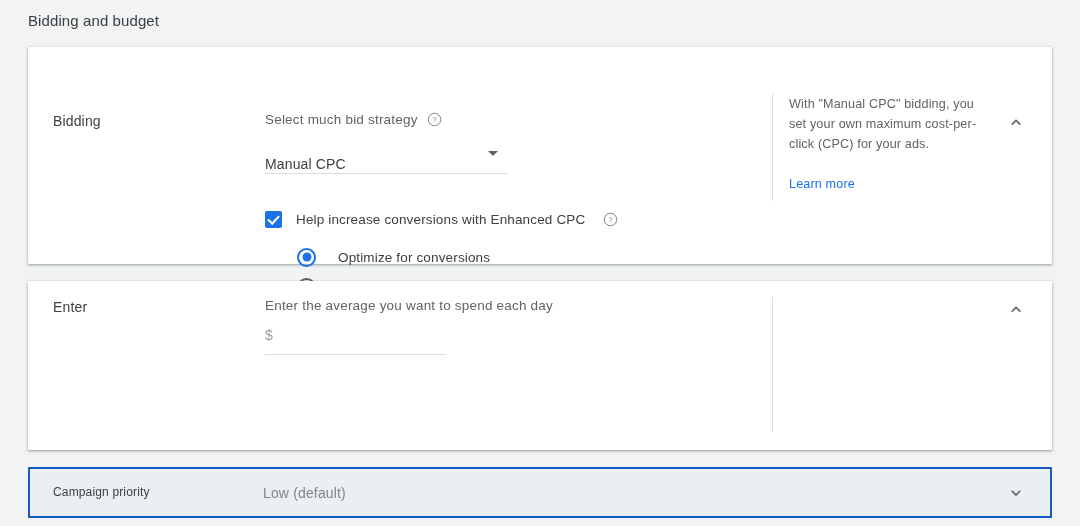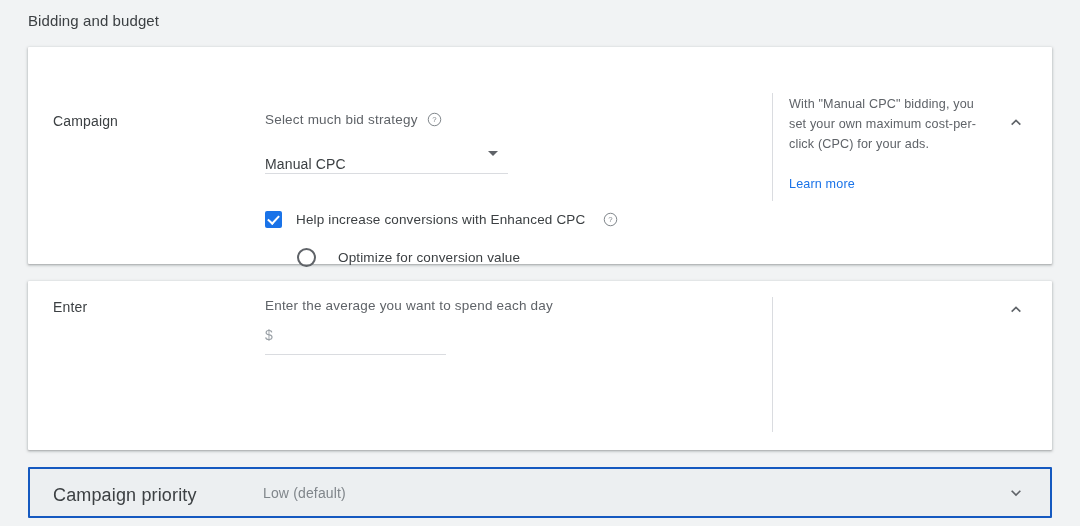--- a/index.html
+++ b/index.html
@@ -225,21 +225,21 @@
     width: 1024px;
     height: 51px;
     background: #eceff1;
     border: 2px solid #1559c0;
     border-radius: 1px;
   }
   .priority-label {
     position: absolute;
     left: 23px;
     top: 16px;
-    font-size: 18px;
+    font-size: 12px;
     color: #3c4043;
     letter-spacing: .15px;
   }
   .priority-value {
     position: absolute;
     left: 233px;
     top: 16px;
     font-size: 14px;
     color: #80868b;
     letter-spacing: .15px;
@@ -247,21 +247,21 @@
 </style>
 </head>
 <body>
 
 <div class="page">
 
   <div class="page-title">Bidding and budget</div>
 
   <div class="card card-bidding">
 
-    <div class="section-label" style="top:66px;">Campaign</div>
+    <div class="section-label" style="top:66px;">Bidding</div>
 
     <div class="content-col" style="top:65px;">
 
       <div class="field-label">
         <span>Select much bid strategy</span>
         <span class="help-icon">
           <svg width="15" height="15" viewBox="0 0 24 24">
             <circle cx="12" cy="12" r="10" fill="none" stroke="#80868b" stroke-width="1.6"></circle>
             <text x="12" y="16.6" text-anchor="middle" font-family="Liberation Sans, sans-serif" font-size="12.5" fill="#80868b">?</text>
           </svg>
@@ -281,20 +281,24 @@
             <svg width="15" height="15" viewBox="0 0 24 24">
               <circle cx="12" cy="12" r="10" fill="none" stroke="#80868b" stroke-width="1.6"></circle>
               <text x="12" y="16.6" text-anchor="middle" font-family="Liberation Sans, sans-serif" font-size="12.5" fill="#80868b">?</text>
             </svg>
           </span>
         </span>
       </div>
 
       <div class="radio-group">
         <div class="radio-row">
+          <span class="radio checked"></span>
+          <span class="radio-label">Optimize for conversions</span>
+        </div>
+        <div class="radio-row">
           <span class="radio"></span>
           <span class="radio-label">Optimize for conversion value</span>
         </div>
       </div>
 
     </div>
 
     <div class="divider" style="left:744px; top:46px; height:108px;"></div>
 
     <div class="help-col" style="left:761px; top:47px;">

